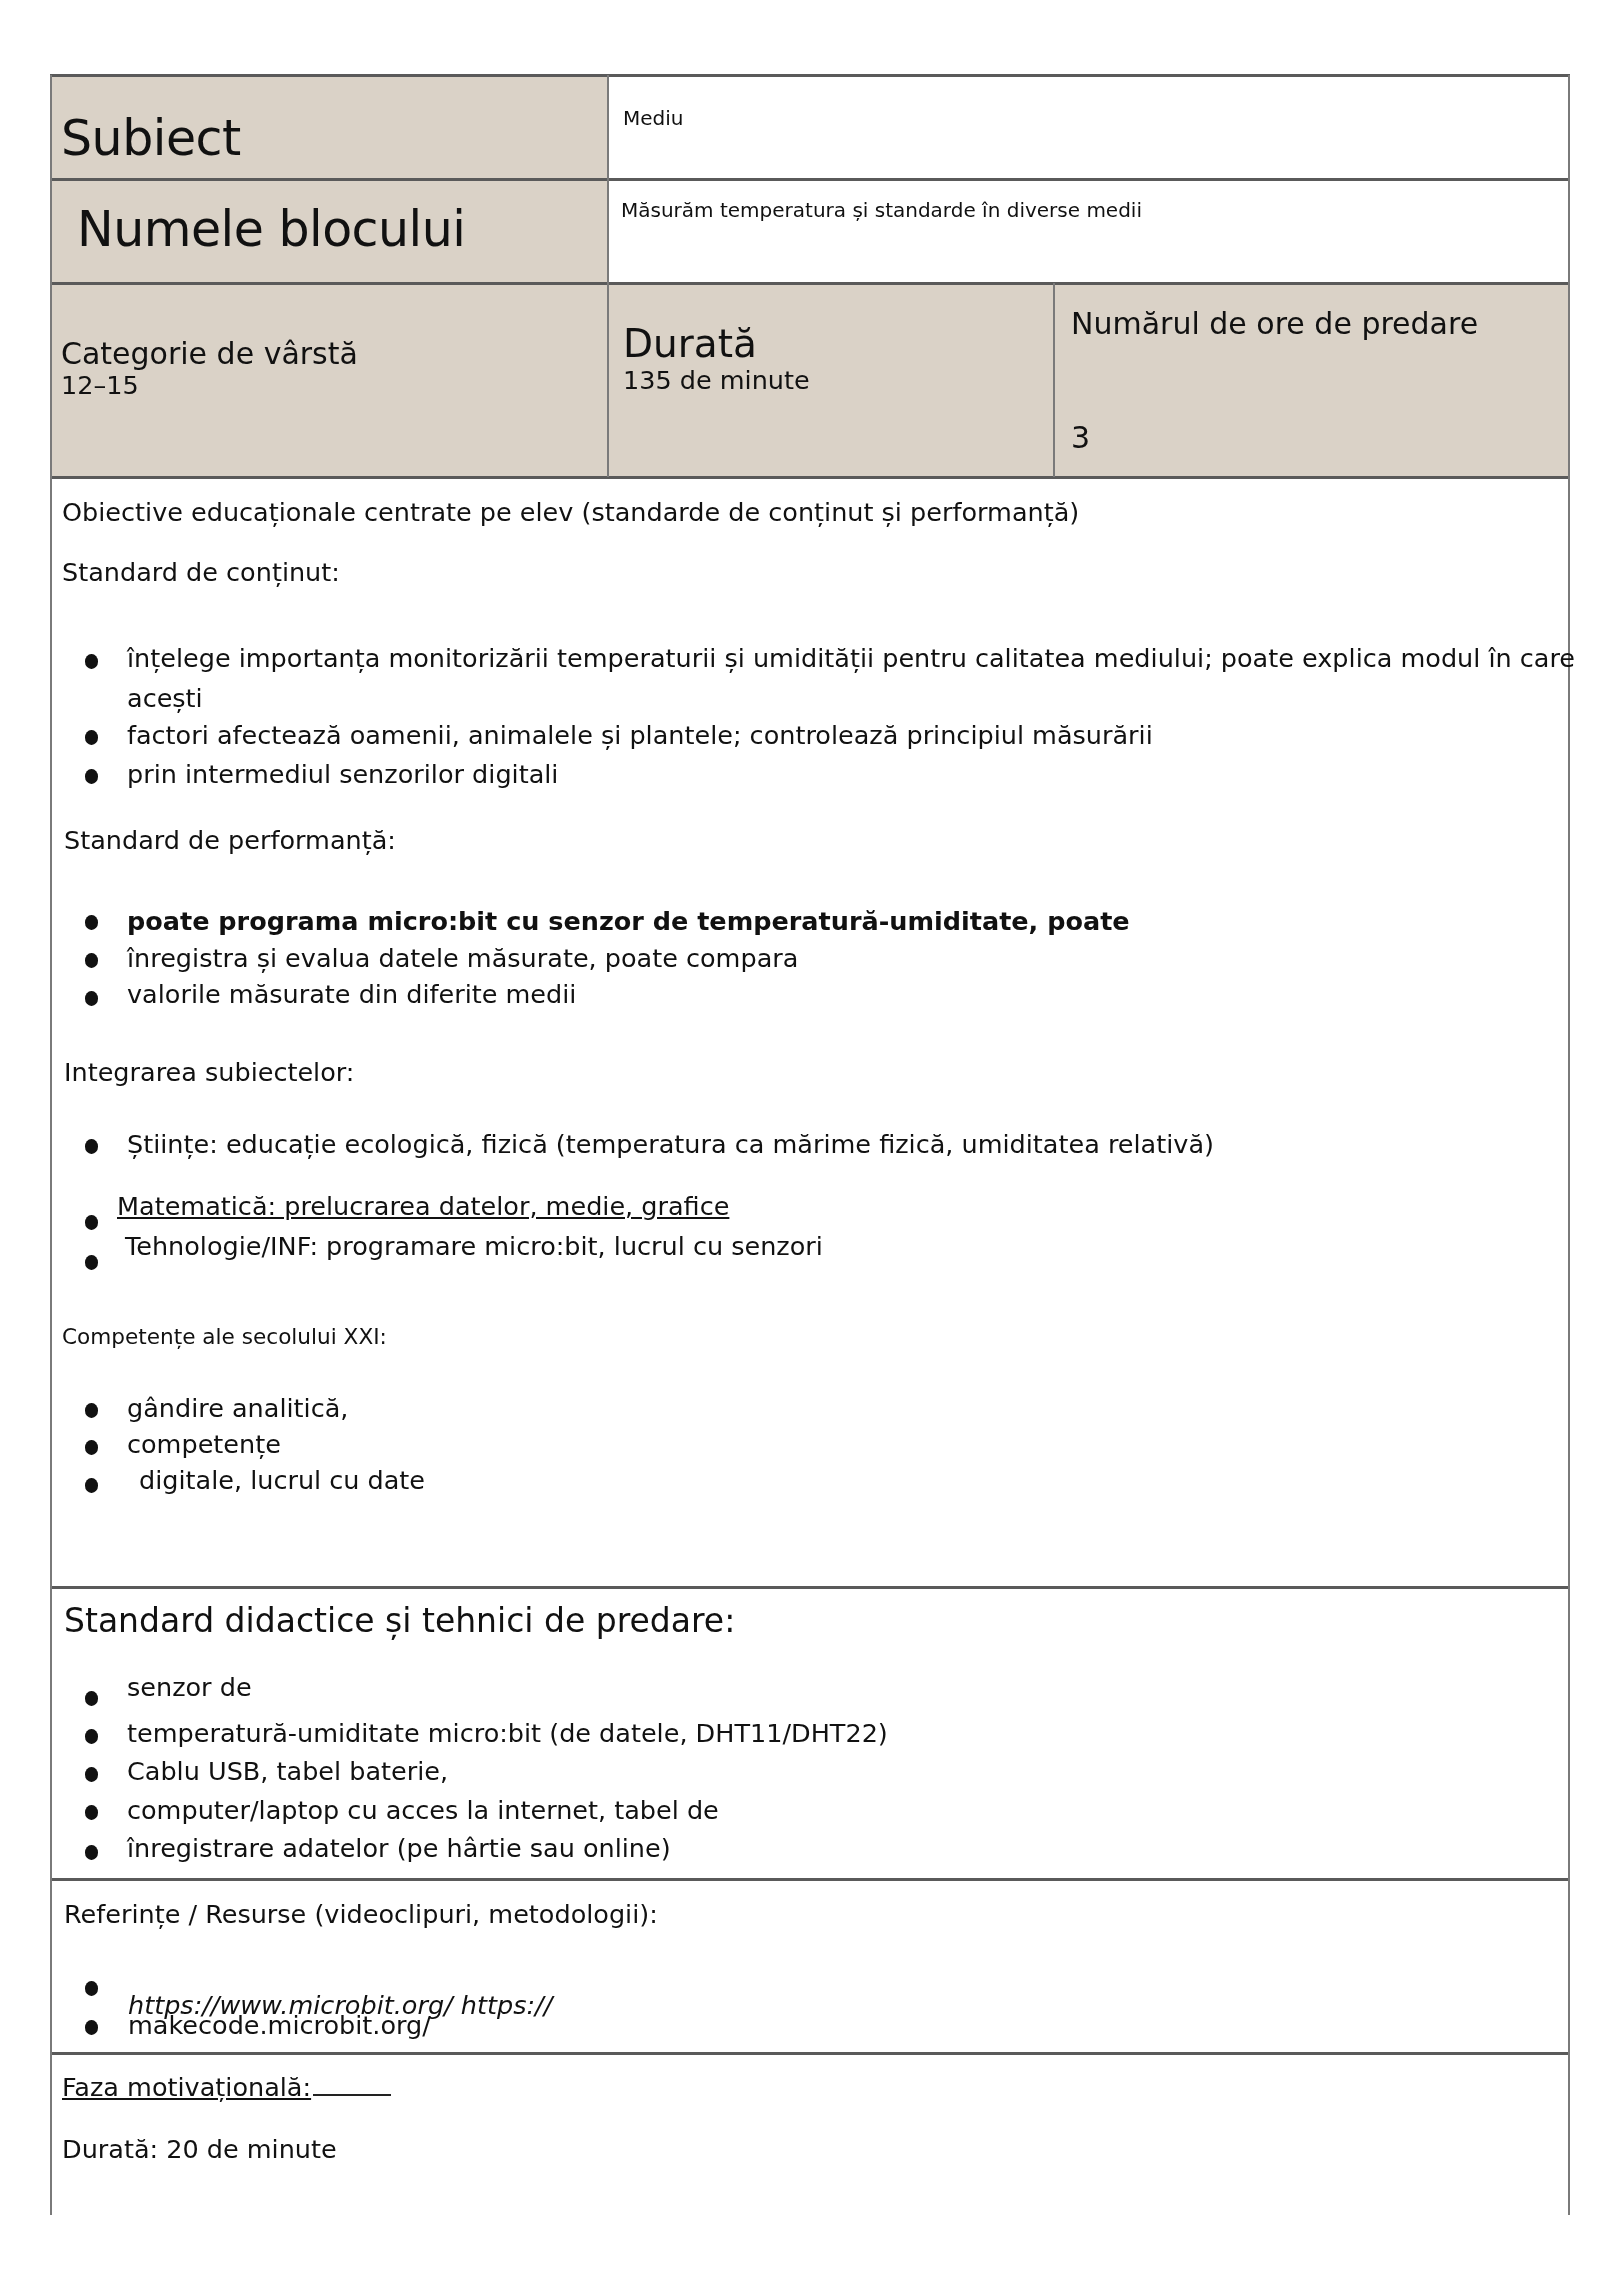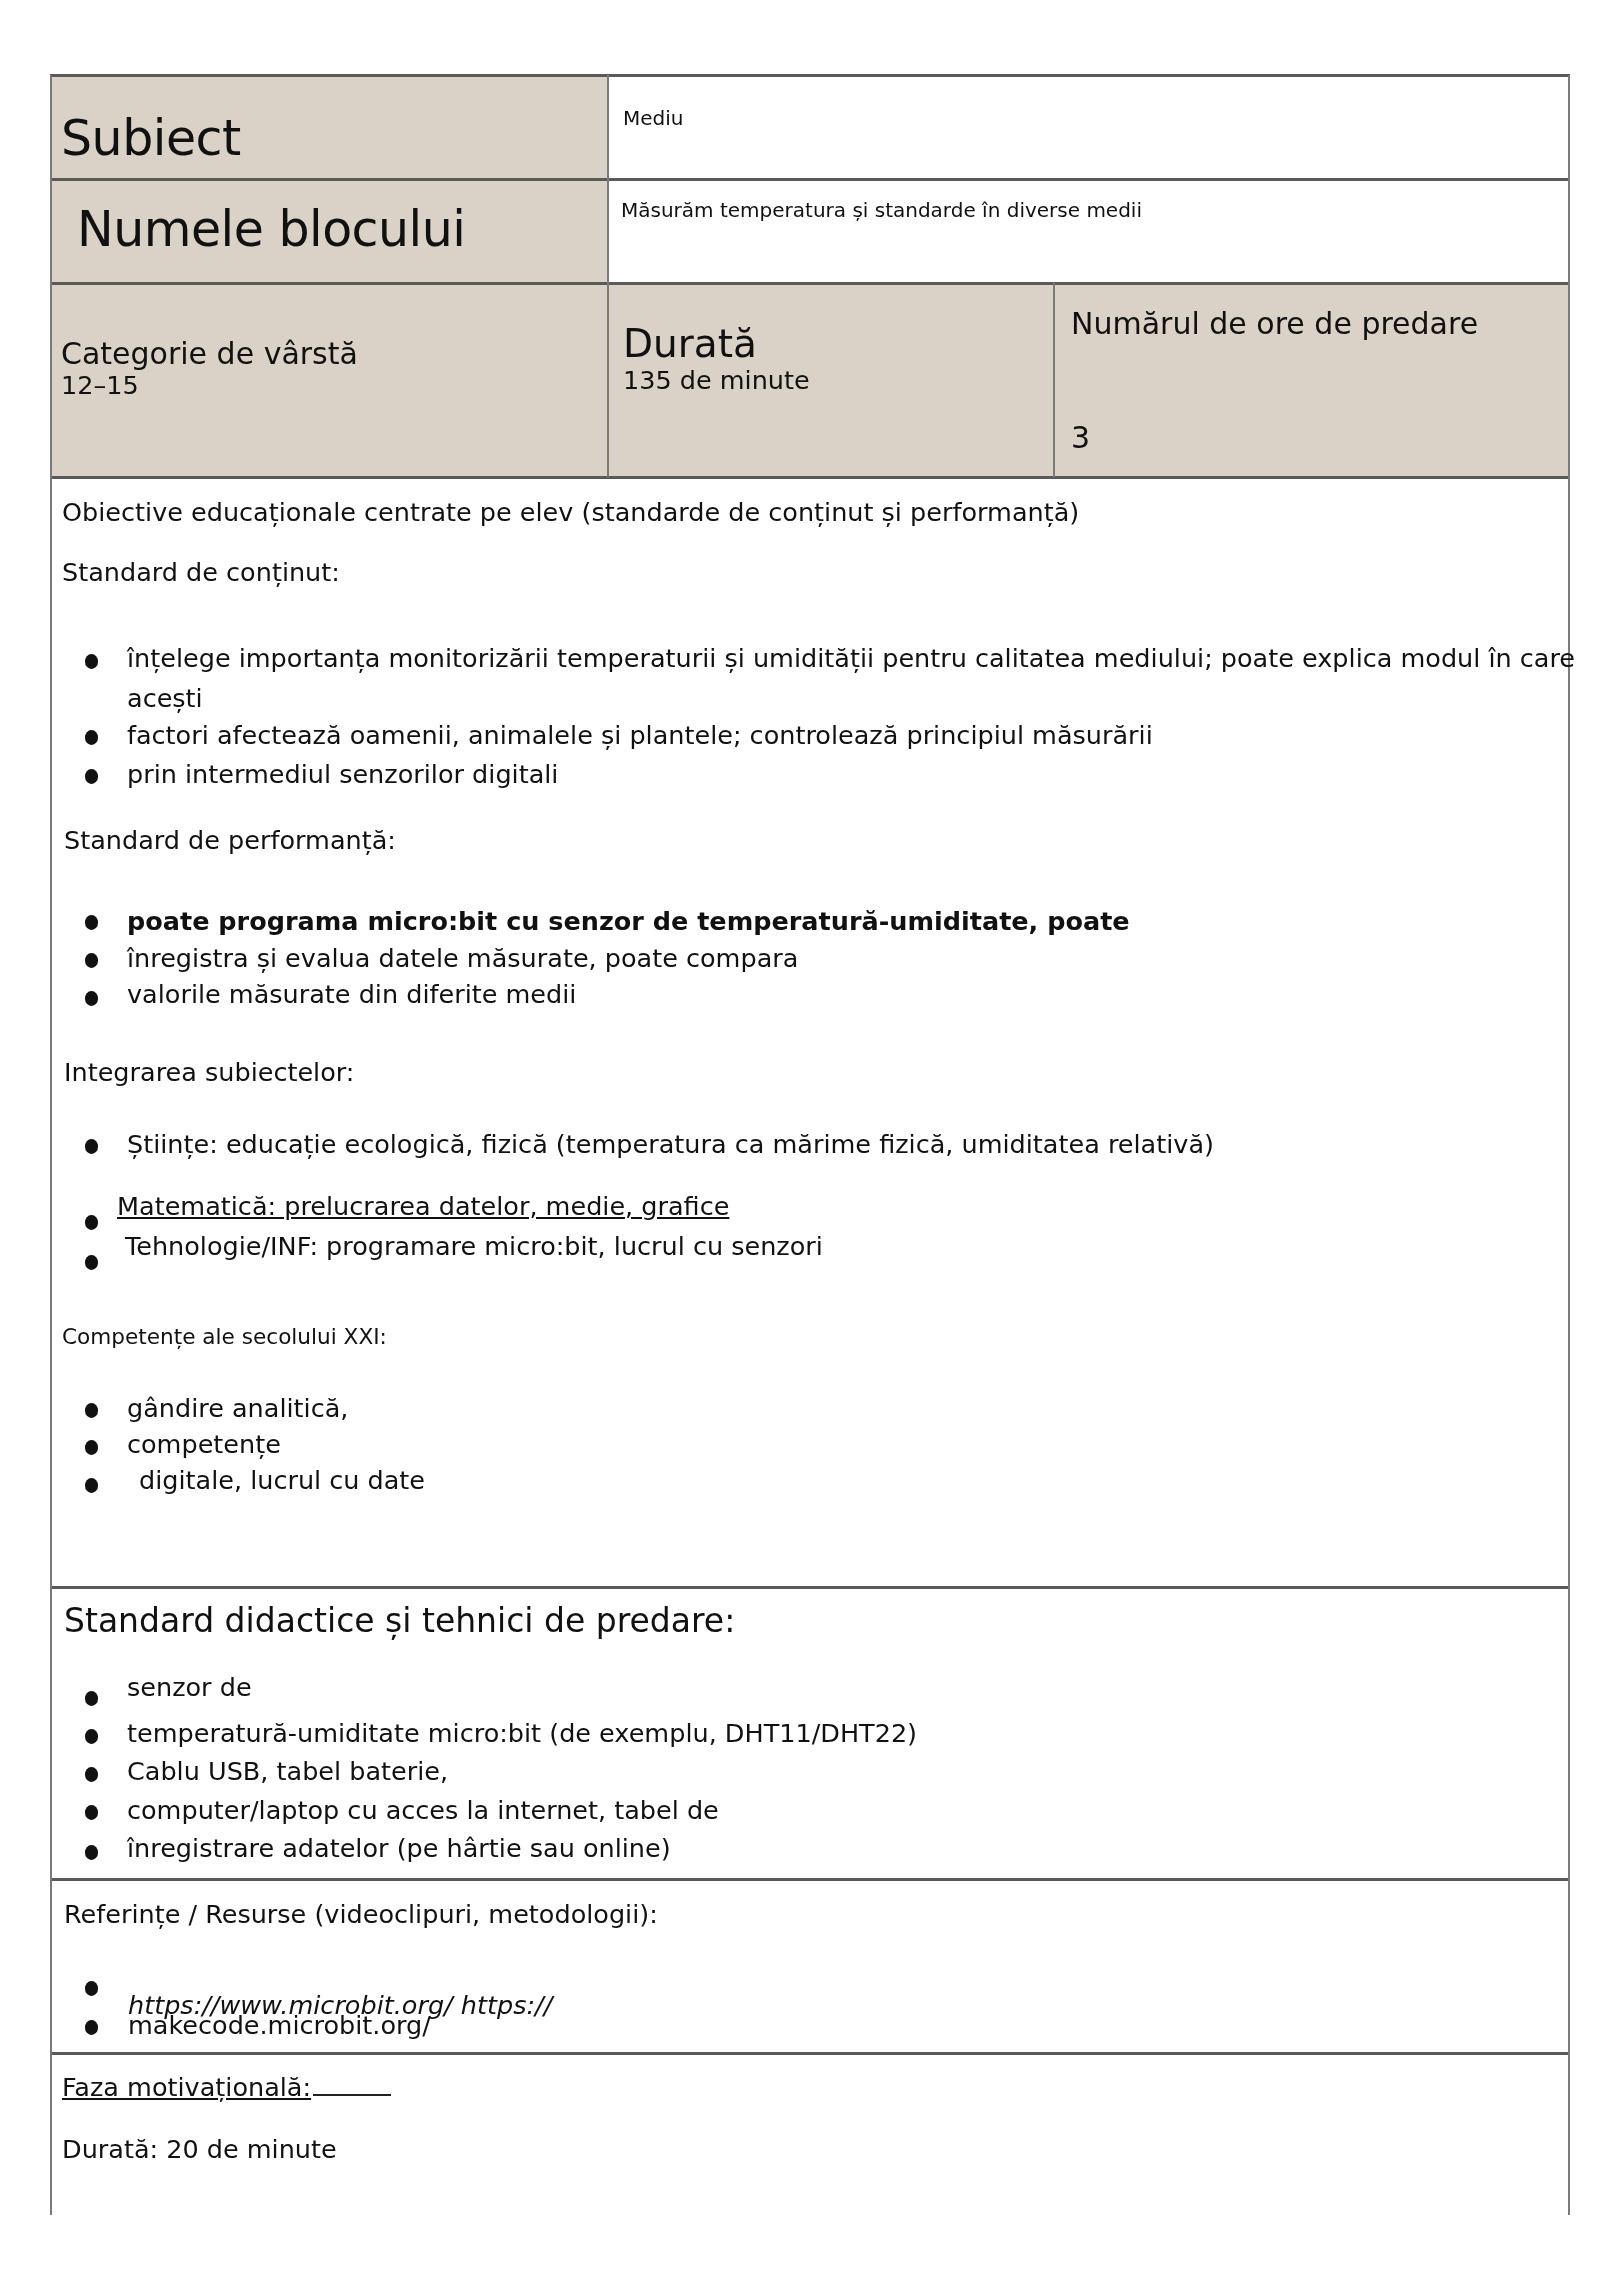--- a/index.html
+++ b/index.html
@@ -86,21 +86,21 @@
 <div class="li" style="left:127px;top:1393px;">gândire analitică,</div>
 <div class="bullet" style="left:85px;top:1440px;"></div>
 <div class="li" style="left:127px;top:1429px;">competențe</div>
 <div class="bullet" style="left:85px;top:1478px;"></div>
 <div class="li" style="left:127px;top:1465px;margin-left:12px;">digitale, lucrul cu date</div>
 
 <div class="abs s34" style="left:64px;top:1601px;">Standard didactice și tehnici de predare:</div>
 <div class="bullet" style="left:85px;top:1691px;"></div>
 <div class="li" style="left:127px;top:1672px;">senzor de</div>
 <div class="bullet" style="left:85px;top:1729px;"></div>
-<div class="li" style="left:127px;top:1718px;">temperatură-umiditate micro:bit (de exemplu, DHT11/DHT22)</div>
+<div class="li" style="left:127px;top:1718px;">temperatură-umiditate micro:bit (de datele, DHT11/DHT22)</div>
 <div class="bullet" style="left:85px;top:1767px;"></div>
 <div class="li" style="left:127px;top:1756px;">Cablu USB, tabel baterie,</div>
 <div class="bullet" style="left:85px;top:1805px;"></div>
 <div class="li" style="left:127px;top:1795px;">computer/laptop cu acces la internet, tabel de</div>
 <div class="bullet" style="left:85px;top:1845px;"></div>
 <div class="li" style="left:127px;top:1833px;">înregistrare adatelor (pe hârtie sau online)</div>
 
 <div class="abs s26" style="left:64px;top:1899px;">Referințe / Resurse (videoclipuri, metodologii):</div>
 <div class="bullet" style="left:85px;top:1981px;"></div>
 <div class="li" style="left:128px;top:1990px;font-style:italic;">https://www.microbit.org/ https://</div>

